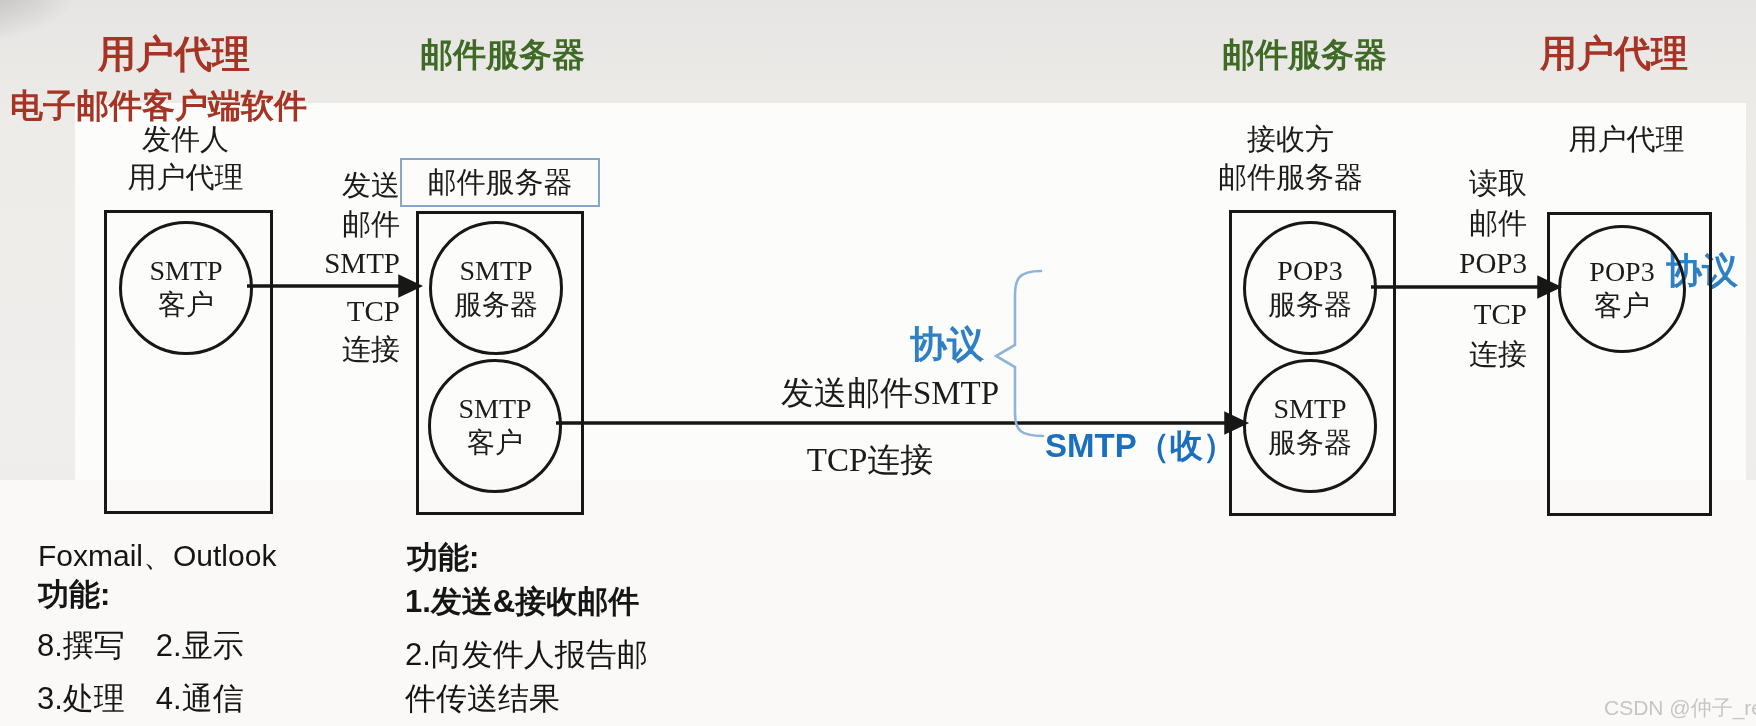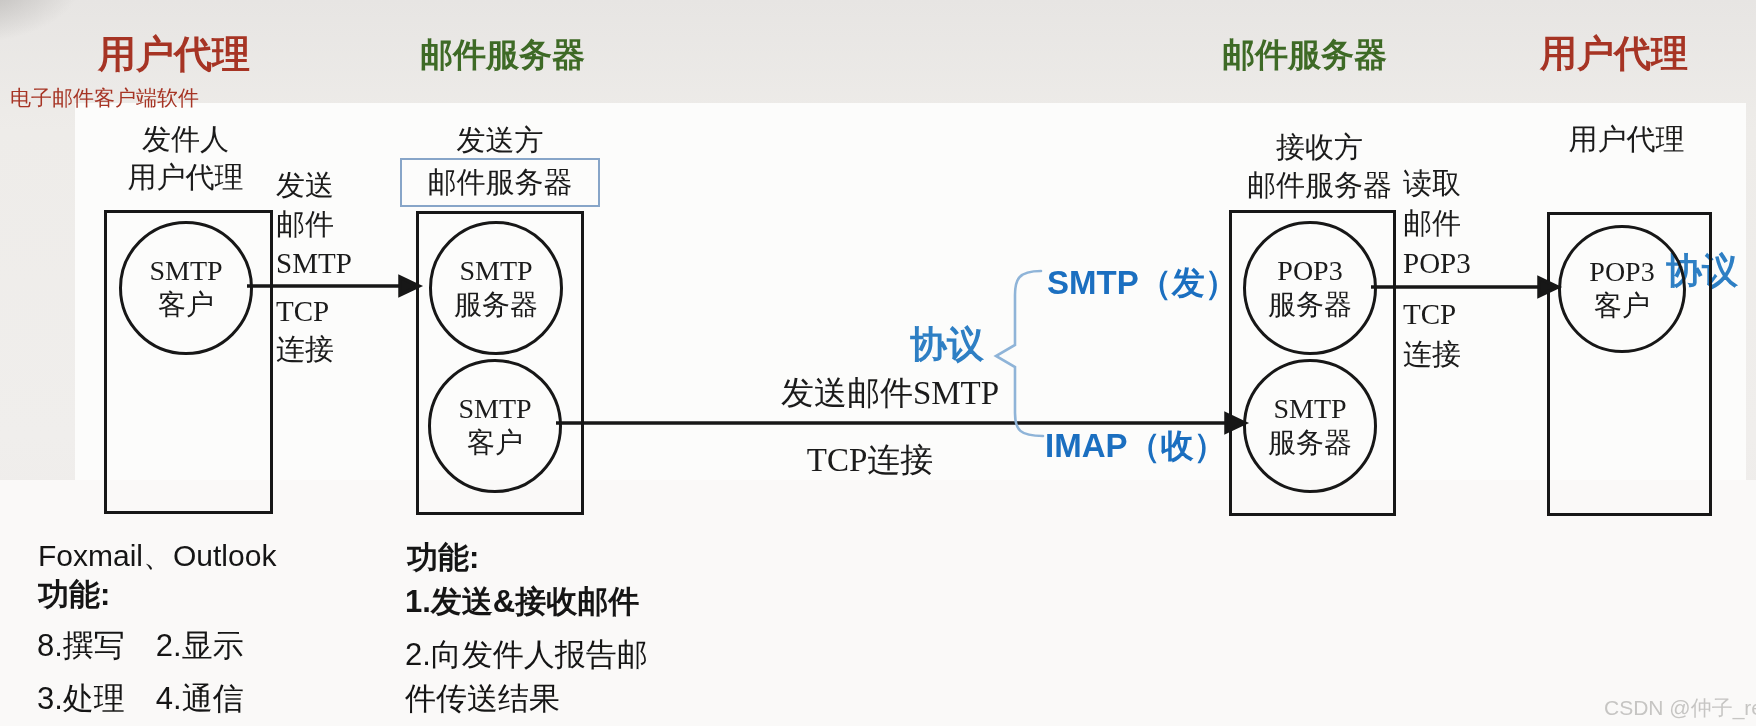--- a/index.html
+++ b/index.html
@@ -17,42 +17,42 @@
   .serif{font-family:Liberation Serif, serif;color:#1b1b1b;}
   .title{font-weight:700;}
   .red{color:#a63424;}
   .green{color:#3e6a26;}
   .hdr{font-size:29px;line-height:38px;text-align:center;}
   .node-box{position:absolute;border:3px solid #171717;background:transparent;}
   .label-box{position:absolute;border:2px solid #87a5c8;text-align:center;}
   .circle{position:absolute;width:128px;height:128px;border:3px solid #171717;border-radius:50%;
           display:flex;flex-direction:column;align-items:center;justify-content:center;
           font-size:28px;line-height:34px;text-align:center;}
-  .linkcol{font-size:29px;text-align:left;}
+  .linkcol{font-size:29px;text-align:right;}
   .midlab{font-size:33px;text-align:center;}
   .blue-bold{color:#1b6fc0;font-weight:700;font-size:33px;}
   .blue-label{color:#2e7fc4;font-weight:600;}
   .note{color:#151515;font-size:31px;}
   .note-b{font-weight:700;}
   .watermark{color:#c6c5c3;font-size:21px;}
   svg.overlay{position:absolute;left:0;top:0;pointer-events:none;}
 </style>
 </head>
 <body>
 
 <div class="canvas">
 
   <div class="band band-top"></div>
   <div class="band band-bottom"></div>
 
   <div class="abs title red" style="left:98px;top:29px;font-size:38px;">用户代理</div>
   <div class="abs title green" style="left:420px;top:33px;font-size:33px;">邮件服务器</div>
   <div class="abs title green" style="left:1222px;top:33px;font-size:33px;">邮件服务器</div>
   <div class="abs title red" style="left:1540px;top:29px;font-size:37px;">用户代理</div>
-  <div class="abs red" style="left:10px;top:84px;font-size:21px;font-weight:400;">电子邮件客户端软件</div>
+  <div class="abs red" style="left:10px;top:84px;font-size:33px;font-weight:700;">电子邮件客户端软件</div>
 
   <div class="abs serif hdr" style="left:104px;top:120px;width:163px;">
     <div>发件人</div>
     <div>用户代理</div>
   </div>
   <div class="node-box" style="left:104px;top:210px;width:163px;height:298px;"></div>
   <div class="circle serif" style="left:119px;top:221px;">
     <span>SMTP</span>
     <span>客户</span>
   </div>
@@ -60,43 +60,39 @@
   <div class="abs serif linkcol" style="left:276px;top:166px;width:124px;line-height:39px;">
     <div>发送</div>
     <div>邮件</div>
     <div>SMTP</div>
   </div>
   <div class="abs serif linkcol" style="left:276px;top:292px;width:124px;line-height:38px;">
     <div>TCP</div>
     <div>连接</div>
   </div>
 
-  <div class="abs serif hdr" style="left:400px;top:121px;width:200px;">
-    <div>发送方</div>
-  </div>
   <div class="label-box serif" style="left:400px;top:158px;width:196px;height:45px;font-size:29px;line-height:45px;">邮件服务器</div>
   <div class="node-box" style="left:416px;top:211px;width:162px;height:298px;"></div>
   <div class="circle serif" style="left:429px;top:221px;">
     <span>SMTP</span>
     <span>服务器</span>
   </div>
   <div class="circle serif" style="left:428px;top:359px;">
     <span>SMTP</span>
     <span>客户</span>
   </div>
 
   <div class="abs serif midlab" style="left:775px;top:371px;width:230px;">发送邮件SMTP</div>
   <div class="abs serif midlab" style="left:765px;top:438px;width:210px;text-align:center;">TCP连接</div>
 
   <div class="abs blue-label" style="left:910px;top:320px;font-size:37px;">协议</div>
-  <div class="abs blue-bold" style="left:1047px;top:261px;">SMTP（发）</div>
-  <div class="abs blue-bold" style="left:1045px;top:424px;">IMAP（收）</div>
+  <div class="abs blue-bold" style="left:1045px;top:424px;">SMTP（收）</div>
   <div class="abs blue-label" style="left:1666px;top:247px;font-size:36px;">协议</div>
 
-  <div class="abs serif hdr" style="left:1239px;top:120px;width:161px;margin-top:8px;">
+  <div class="abs serif hdr" style="left:1210px;top:120px;width:161px;">
     <div>接收方</div>
     <div>邮件服务器</div>
   </div>
   <div class="node-box" style="left:1229px;top:210px;width:161px;height:300px;"></div>
   <div class="circle serif" style="left:1243px;top:221px;">
     <span>POP3</span>
     <span>服务器</span>
   </div>
   <div class="circle serif" style="left:1243px;top:359px;">
     <span>SMTP</span>

